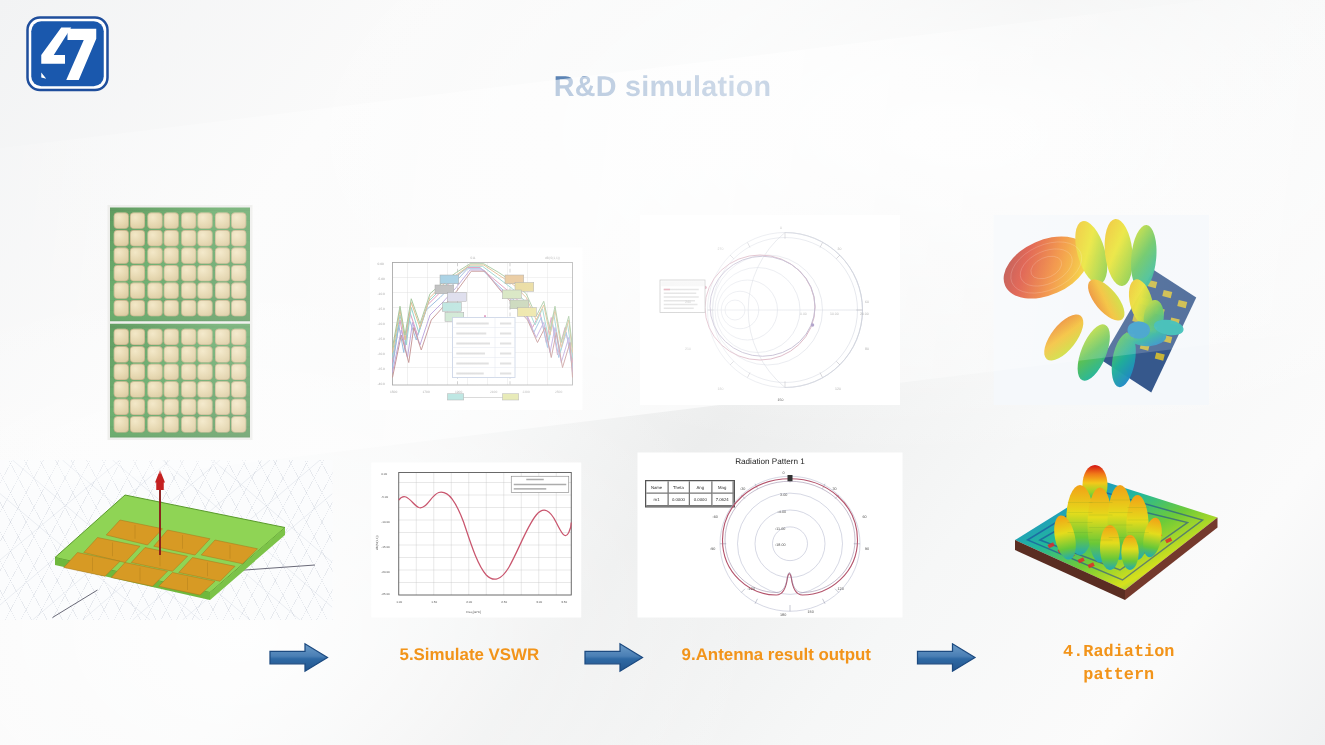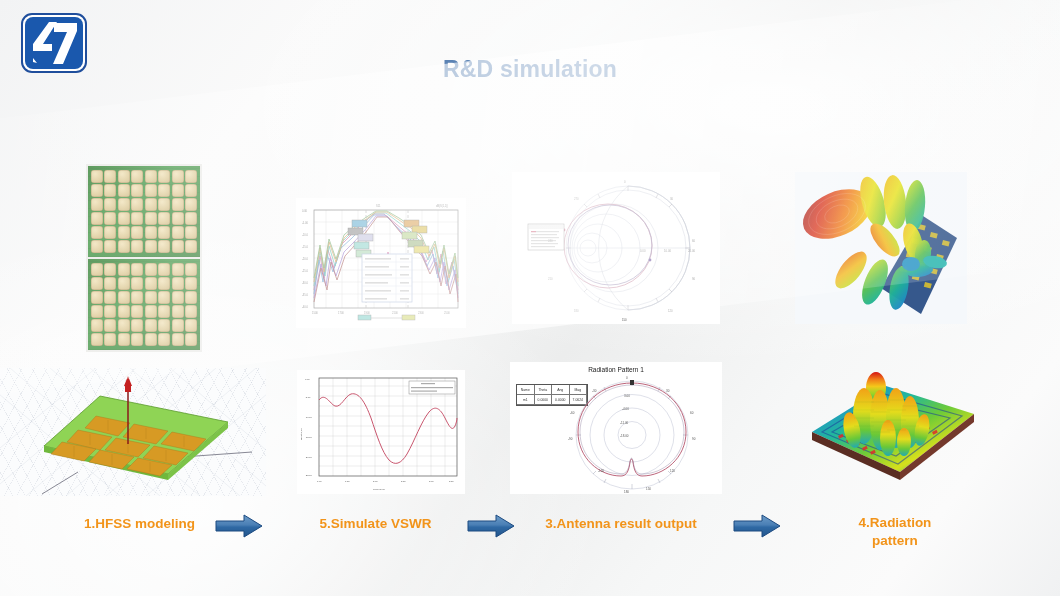--- a/index.html
+++ b/index.html
@@ -141,21 +141,21 @@
     font-size: 13.5px;
     font-weight: bold;
     color: #f2941a;
     text-align: center;
     line-height: 1.35;
     white-space: pre-line;
   }
   #lab1 { left: 52px;  top: 515px; width: 175px; }
   #lab2 { left: 288px; top: 515px; width: 175px; }
   #lab3 { left: 516px; top: 515px; width: 210px; }
-  #lab4 { left: 810px; top: 514px; width: 170px; }
+  #lab4 { left: 810px; top: 514px; width: 170px; font-family: Liberation Mono, monospace; }
 
   .arrow { position: absolute; }
   #arr1 { left: 214px; top: 513px; }
   #arr2 { left: 466px; top: 513px; }
   #arr3 { left: 732px; top: 513px; }
 </style>
 </head>
 <body>
 
 <div id="slide">
@@ -750,23 +750,22 @@
           <line x1="111" y1="42" x2="130" y2="42"></line>
         <line x1="111" y1="52" x2="130" y2="52"></line>
           <line x1="111" y1="62" x2="130" y2="62"></line>
         <line x1="126" y1="38" x2="143" y2="38"></line>
           <line x1="126" y1="48" x2="143" y2="48"></line>
         <line x1="126" y1="58" x2="143" y2="58"></line>
       </g>
     </svg>
   </div>
 
-  <div class="step-label" id="lab1">1.HFSS modeling</div>
   <div class="step-label" id="lab2">5.Simulate VSWR</div>
-  <div class="step-label" id="lab3">3.Antenna result output</div>
+  <div class="step-label" id="lab3">9.Antenna result output</div>
   <div class="step-label" id="lab4">4.Radiation
 pattern</div>
 
   <div class="arrow" id="arr1">
     <svg width="50" height="26" viewBox="0 0 50 26">
       <defs>
         <linearGradient id="arrG" x1="0" y1="0" x2="0" y2="1">
           <stop offset="0%" stop-color="#6d9cc8"></stop>
             <stop offset="45%" stop-color="#4a7fb5"></stop>
           <stop offset="55%" stop-color="#2f69a4"></stop>

